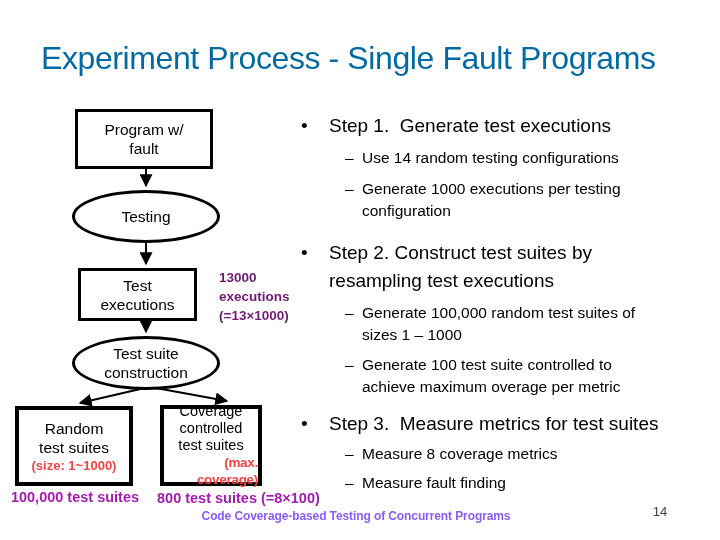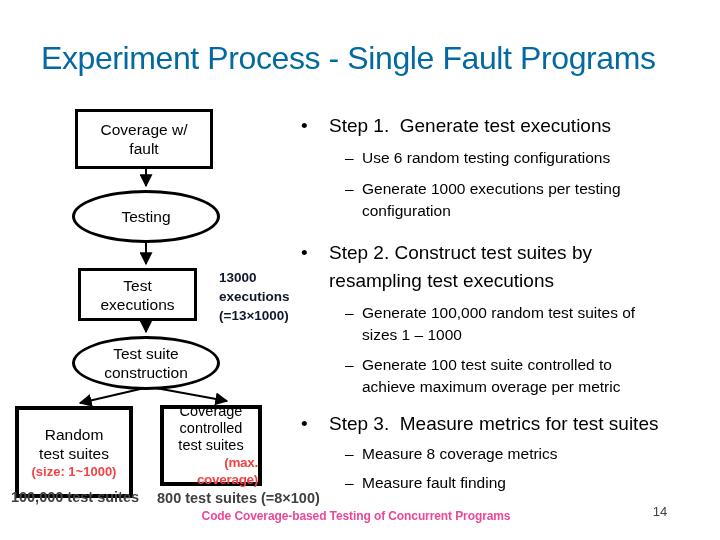--- a/index.html
+++ b/index.html
@@ -19,54 +19,54 @@
     align-items:center;text-align:center;background:#fff;box-sizing:border-box;
   }
   .rect{border:3px solid #000;}
   .thick{border-width:4px;}
   .ellipse{border:3px solid #000;border-radius:50%;}
   .nline{font-size:15.5px;line-height:19px;color:#000;}
   .box1{left:75px;top:109px;width:138px;height:60px;}
   .ell1{left:72px;top:190px;width:148px;height:53px;}
   .box2{left:78px;top:268px;width:119px;height:53px;}
   .ell2{left:72px;top:336px;width:148px;height:54px;}
-  .box3{left:15px;top:406px;width:118px;height:92px;}
+  .box3{left:15px;top:406px;width:118px;height:80px;}
   .box4{left:160px;top:405px;width:102px;height:81px;}
   .box4 .nline{font-size:14.5px;line-height:17px;}
   .navy{color:#ef4444;font-weight:700;}
   .note-line{font-size:13px;line-height:17px;}
   .box4 .note-line{font-size:13.5px;letter-spacing:-0.3px;text-align:right;}
   
   .exec-note{
     position:absolute;left:219px;top:268px;width:92px;
-    font-size:13.5px;line-height:19px;color:#0f172a;font-weight:700;text-align:left;
+    font-size:13.5px;line-height:19px;color:#701a75;font-weight:700;text-align:left;
   }
   
   .caption{
-    position:absolute;font-size:14.5px;font-weight:700;color:#404040;white-space:nowrap;
+    position:absolute;font-size:14.5px;font-weight:700;color:#a21caf;white-space:nowrap;
   }
   .cap3{left:4px;top:489px;width:142px;text-align:center;}
   .cap4{left:157px;top:490px;width:185px;text-align:left;}
   
   .connectors{position:absolute;left:0;top:0;width:300px;height:540px;}
   
   .steps{position:absolute;left:296px;top:112px;width:428px;}
   .step-heading{display:flex;font-size:19px;line-height:28px;color:#000;}
   .bul{width:33px;flex:0 0 33px;padding-left:5px;box-sizing:border-box;}
   .htext{white-space:pre-wrap;}
   .step-sub{display:flex;font-size:15.5px;line-height:22px;margin-left:49px;color:#000;}
   .dash{width:17px;flex:0 0 17px;}
   .stext{white-space:pre-wrap;}
   .mt-a{margin-top:7px;}  .mt-b{margin-top:9px;}
   .mt-h2{margin-top:17px;} .mt-c{margin-top:7px;} .mt-d{margin-top:8px;}
   .mt-h3{margin-top:12px;} .mt-e{margin-top:5px;} .mt-f{margin-top:7px;}
   
   .footer{
     position:absolute;left:0;top:509px;width:712px;text-align:center;
-    font-size:12px;font-weight:700;color:#ec4899;letter-spacing:-0.1px;
+    font-size:12px;font-weight:700;color:#8b5cf6;letter-spacing:-0.1px;
   }
   .pagenum{
     position:absolute;left:645px;top:504px;width:30px;text-align:center;
     font-size:13px;color:#404040;
   }
 </style>
 </head>
 <body>
 
 <div class="slide">
@@ -80,21 +80,21 @@
       </marker>
     </defs>
     <line x1="146" y1="169" x2="146" y2="186" stroke="#000" stroke-width="2" marker-end="url(#ah)"></line>
     <line x1="146" y1="243" x2="146" y2="264" stroke="#000" stroke-width="2" marker-end="url(#ah)"></line>
     <line x1="146" y1="321" x2="146" y2="332" stroke="#000" stroke-width="2" marker-end="url(#ah)"></line>
     <line x1="112" y1="380" x2="227" y2="401" stroke="#000" stroke-width="2" marker-end="url(#ah)"></line>
     <line x1="179" y1="380" x2="80" y2="403" stroke="#000" stroke-width="2" marker-end="url(#ah)"></line>
   </svg>
 
   <div class="node rect box1">
-    <div class="nline">Coverage w/</div>
+    <div class="nline">Program w/</div>
     <div class="nline">fault</div>
   </div>
 
   <div class="node ellipse ell1">
     <div class="nline">Testing</div>
   </div>
 
   <div class="node rect box2">
     <div class="nline">Test</div>
     <div class="nline">executions</div>
@@ -128,21 +128,21 @@
   <div class="caption cap4">800 test suites (=8×100)</div>
 
   <div class="steps">
 
     <div class="step-heading">
       <span class="bul">•</span>
       <span class="htext">Step 1.  Generate test executions</span>
     </div>
     <div class="step-sub mt-a">
       <span class="dash">–</span>
-      <span class="stext">Use 6 random testing configurations</span>
+      <span class="stext">Use 14 random testing configurations</span>
     </div>
     <div class="step-sub mt-b">
       <span class="dash">–</span>
       <span class="stext">Generate 1000 executions per testing
 configuration</span>
     </div>
 
     <div class="step-heading mt-h2">
       <span class="bul">•</span>
       <span class="htext">Step 2. Construct test suites by

